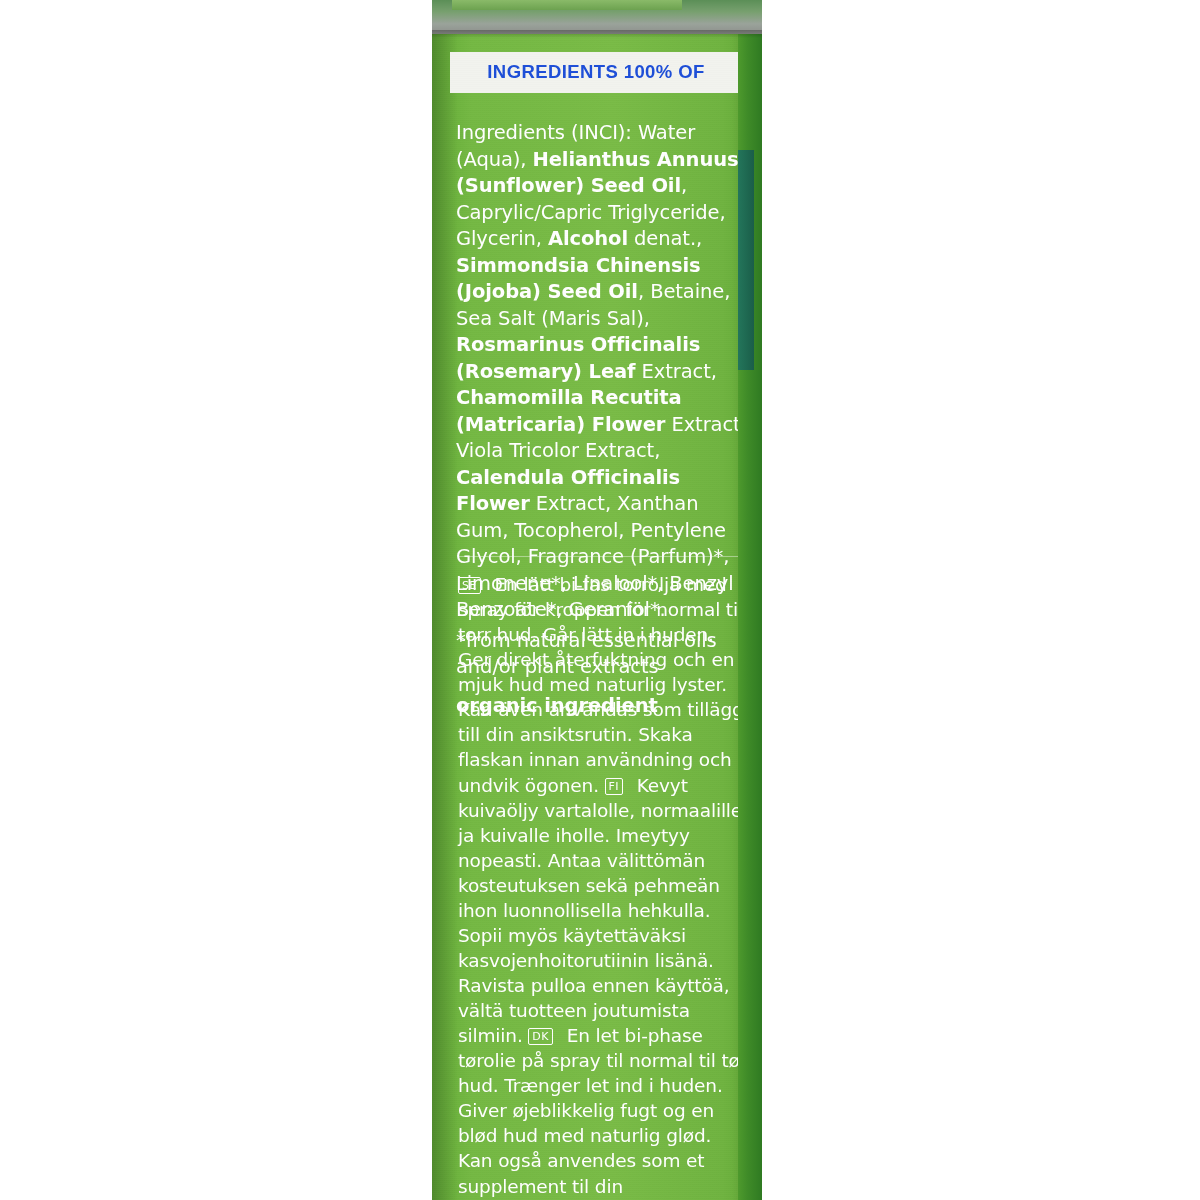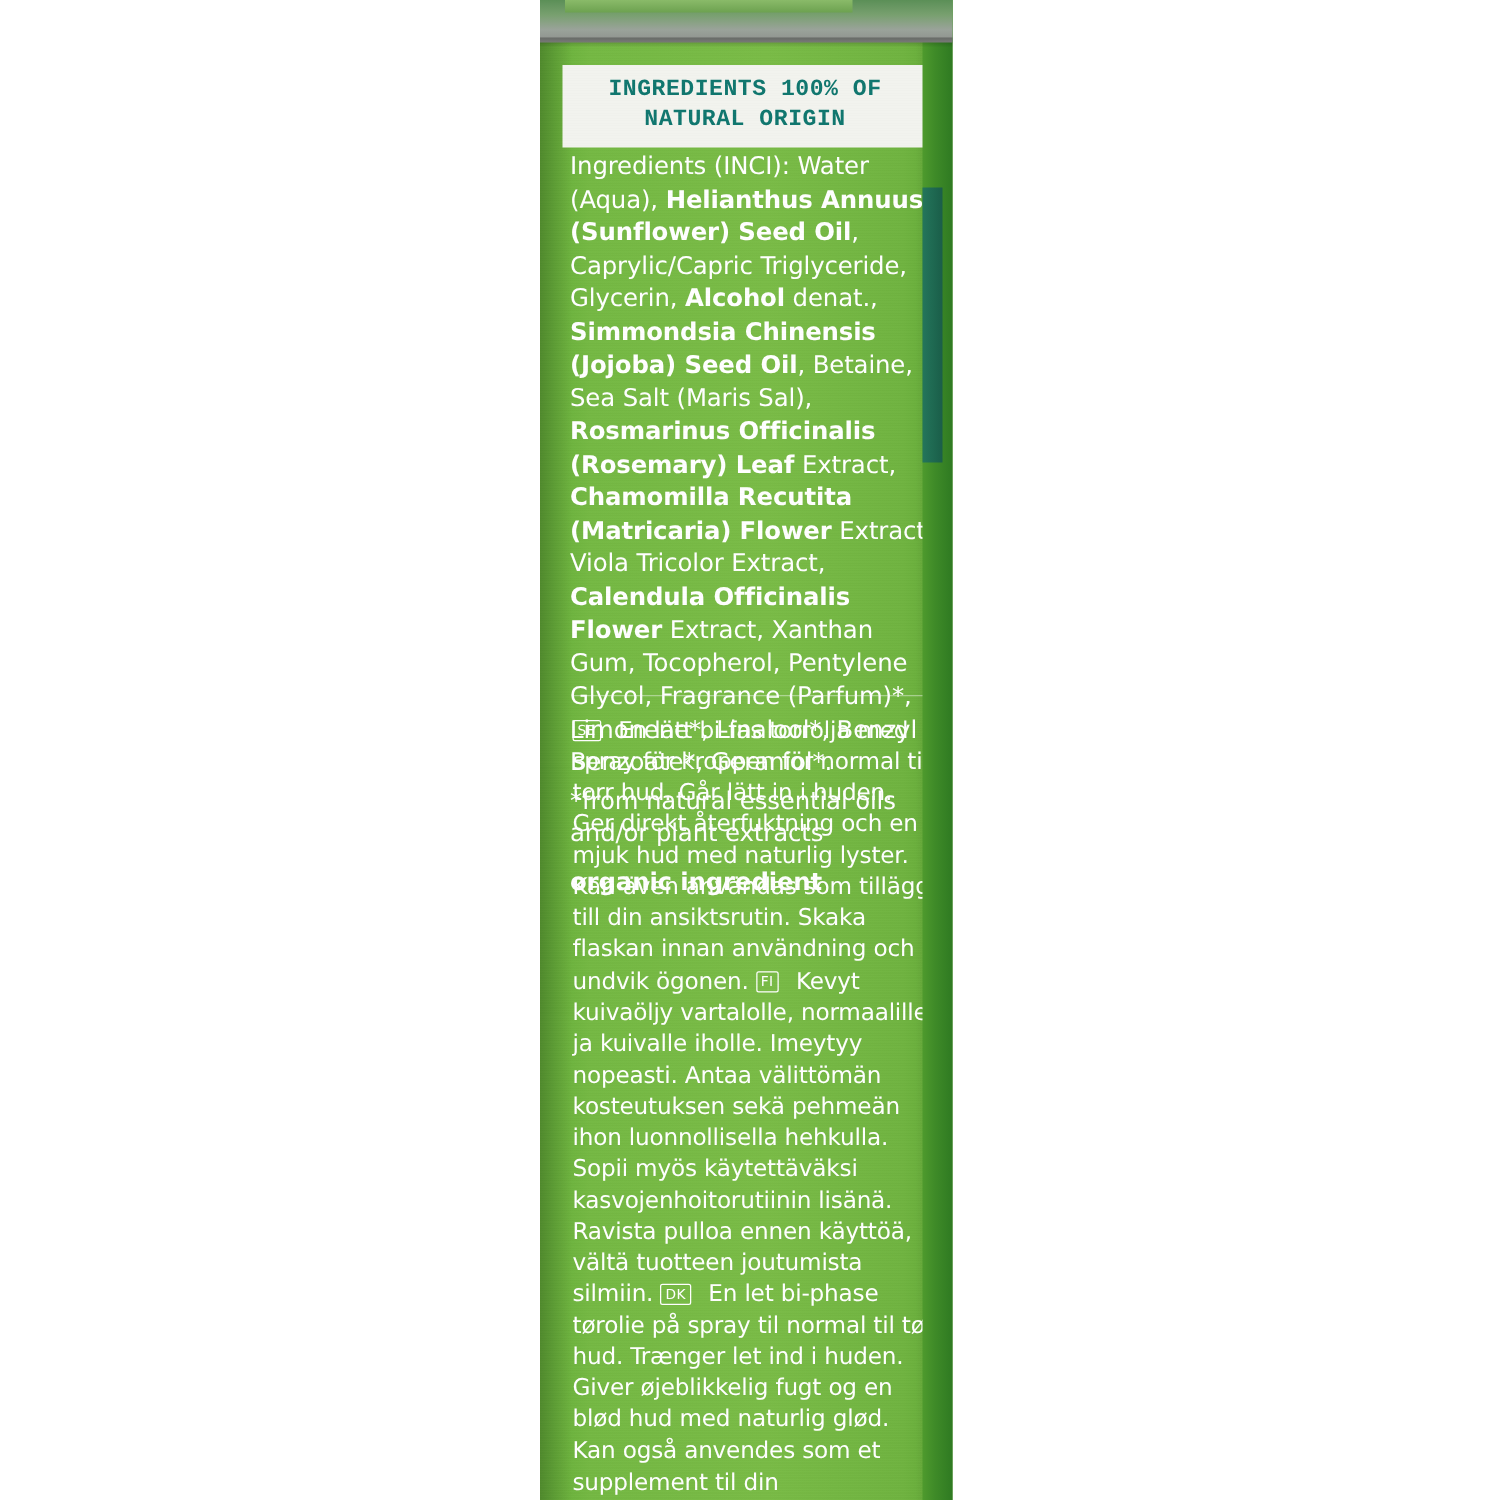--- a/index.html
+++ b/index.html
@@ -116,22 +116,22 @@
     left: 18px;
     top: 52px;
     width: 292px;
     background: #f2f3ee;
     padding: 8px 4px 9px 4px;
     text-align: center;
     box-sizing: border-box;
   }
   .header-banner .line {
     display: block;
-    color: #0f766e;
-    font-family: Liberation Mono, monospace;
+    color: #1d4ed8;
+    font-family: Liberation Sans, sans-serif;
     font-size: 18.5px;
     font-weight: bold;
     letter-spacing: .4px;
     line-height: 1.32;
   }
 
   
   .ingredients {
     position: absolute;
     left: 24px;
@@ -211,21 +211,20 @@
   <div class="bg-left"></div>
   <div class="bg-right"></div>
 
   <div class="panel">
 
     <div class="panel-shade-l"></div>
     <div class="panel-shade-r"></div>
 
     <div class="header-banner">
       <span class="line">INGREDIENTS 100% OF</span>
-      <span class="line">NATURAL ORIGIN</span>
     </div>
 
     <div class="ingredients">
       <span>Ingredients (INCI): Water (Aqua), </span><span id="ing-segments"><b>Helianthus Annuus (Sunflower) Seed Oil</b><span>, Caprylic/Capric Triglyceride, Glycerin, </span><b>Alcohol</b><span> denat., </span><b>Simmondsia Chinensis (Jojoba) Seed Oil</b><span>, Betaine, Sea Salt (Maris Sal), </span><b>Rosmarinus Officinalis (Rosemary) Leaf</b><span> Extract, </span><b>Chamomilla Recutita (Matricaria) Flower</b><span> Extract, Viola Tricolor Extract, </span><b>Calendula Officinalis Flower</b><span> Extract, Xanthan Gum, Tocopherol, Pentylene Glycol, Fragrance (Parfum)*, Limonene*, Linalool*, Benzyl Benzoate*, Geraniol*.</span></span>
       <span class="note">*from natural essential oils and/or plant extracts</span>
       <span class="organic">organic ingredient</span>
     </div>
 
     <div class="divider"></div>
 

